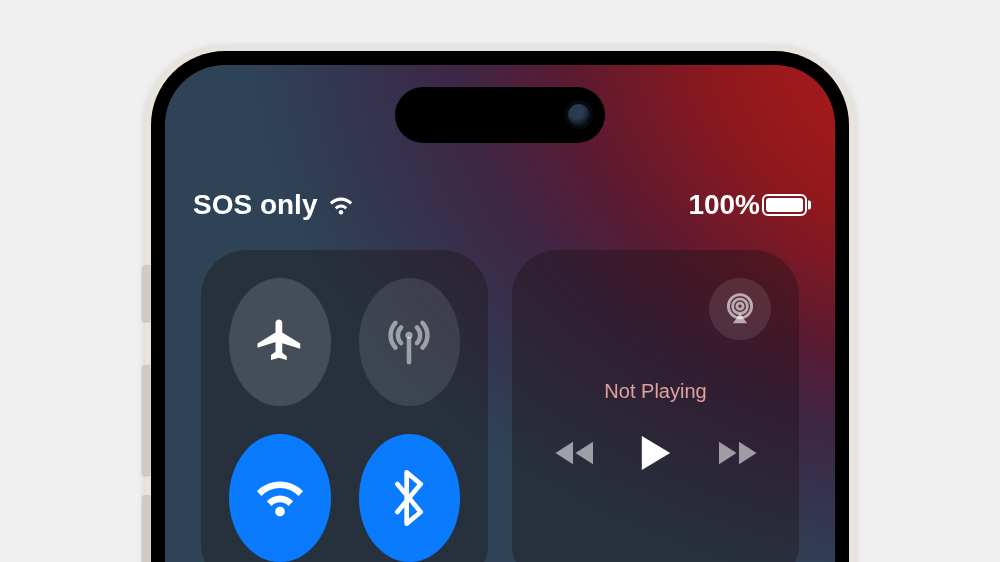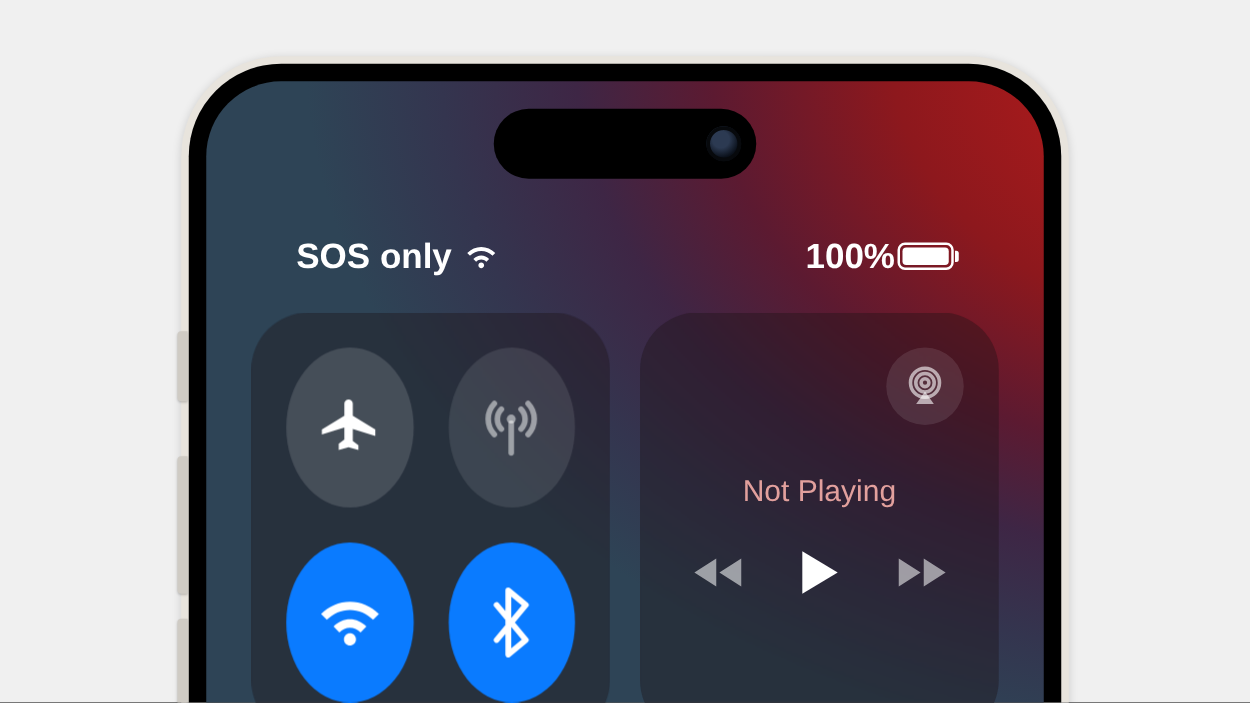--- a/index.html
+++ b/index.html
@@ -56,21 +56,21 @@
     height: 28px;
     border-radius: 50%;
     background: radial-gradient(circle at 42% 38%, #2c3a52 0 28%, #0b111b 60%);
     box-shadow: inset 0 0 0 3px #07090c;
   }
   .status-bar {
     position: absolute;
     top: 124px;
     left: 0;
     width: 100%;
-    padding: 0 72px;
+    padding: 0 28px;
     display: flex;
     justify-content: space-between;
     align-items: center;
     font-size: 28px;
     font-weight: 600;
     text-align: right;
   }
   .status-left { display: flex; align-items: center; gap: 10px; }
   .status-right { display: flex; align-items: center; gap: 2px; }
   .battery {
@@ -137,21 +137,21 @@
   .media-panel { display: flex; flex-direction: column; }
   .airplay-row { display: flex; justify-content: flex-end; }
   .airplay-btn {
     width: 62px; height: 62px; border-radius: 50%;
     background: rgba(255,255,255,0.10);
     display: flex; align-items: center; justify-content: center;
     color: rgba(255,255,255,0.6);
   }
   .np {
     text-align: center;
-    font-size: 24px;
+    font-size: 20px;
     font-weight: 500;
     color: #e2a09d;
     margin-top: 40px;
   }
   .controls {
     margin-top: 30px;
     display: flex;
     align-items: center;
     justify-content: center;
     gap: 36px;

